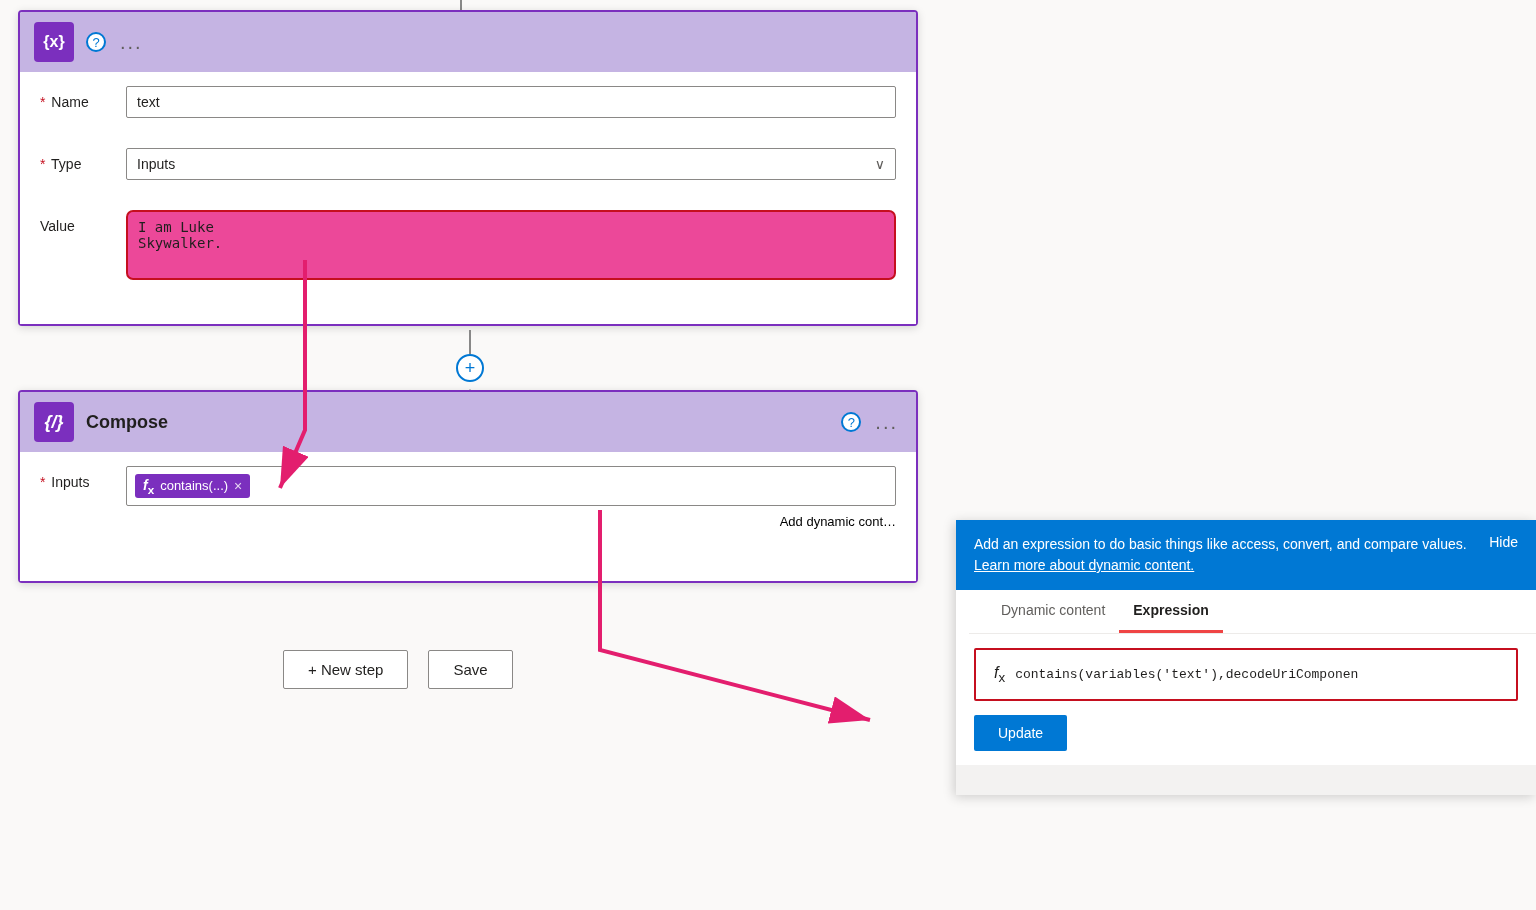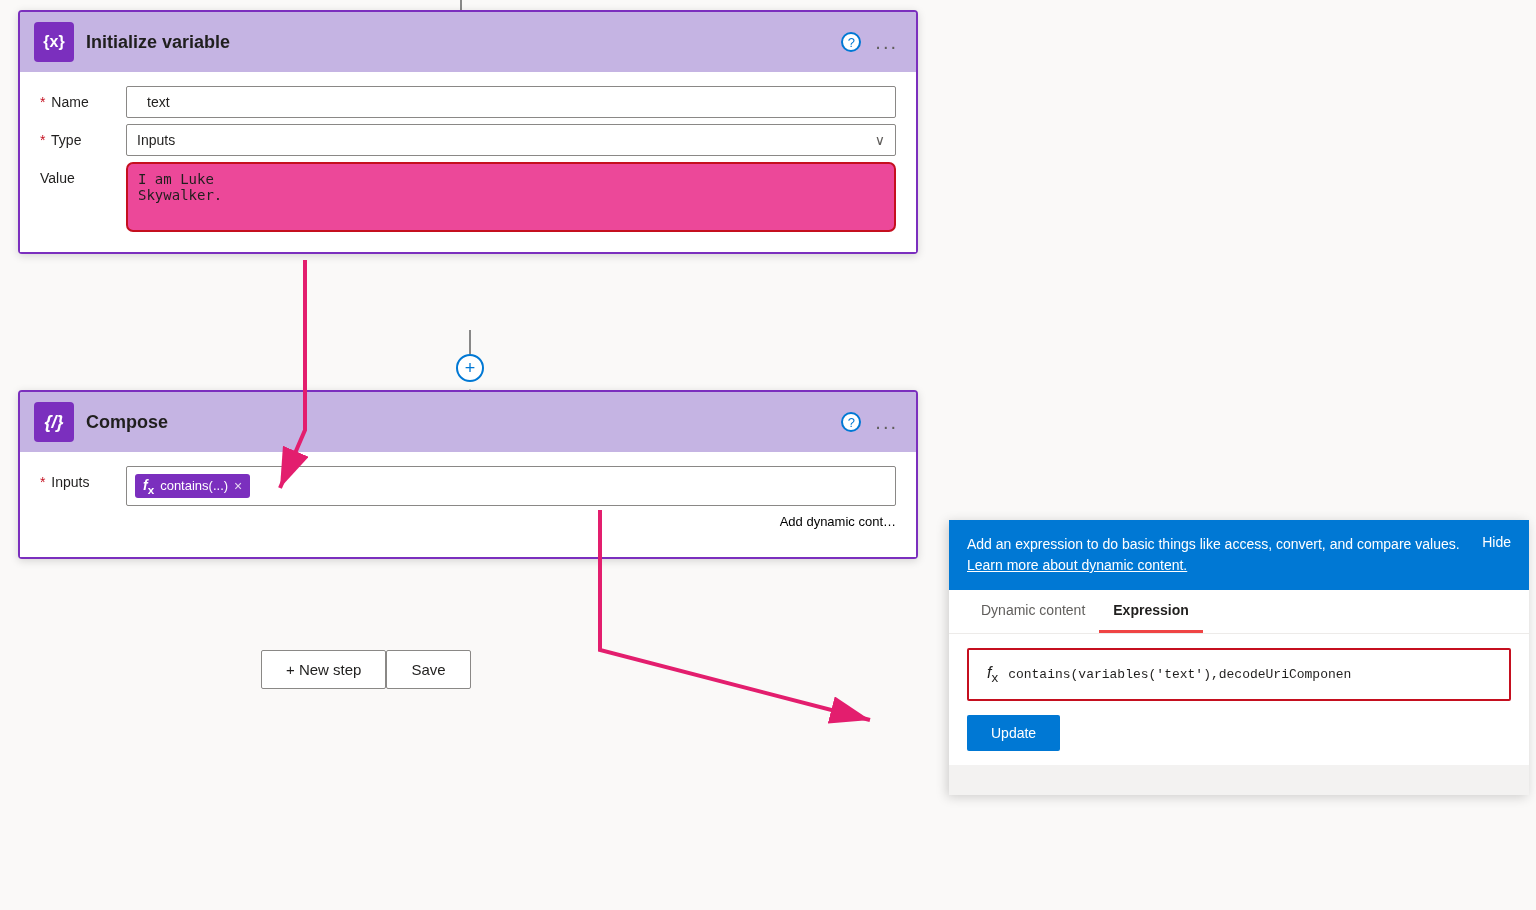--- a/index.html
+++ b/index.html
@@ -88,41 +88,41 @@
     }
 
     .card-body {
       padding: 14px 20px;
       background: white;
     }
 
     .field-row {
       display: flex;
       align-items: flex-start;
-      margin-bottom: 6px;
+      margin-bottom: 30px;
       gap: 16px;
     }
 
     .field-label {
       font-size: 14px;
       color: #201f1e;
       min-width: 70px;
       padding-top: 8px;
     }
 
     .required-star {
       color: #c50f1f;
       margin-right: 2px;
     }
 
     .field-input {
       flex: 1;
       border: 1px solid #8a8886;
       border-radius: 2px;
-      padding: 7px 20px;
+      padding: 7px 10px;
       font-size: 14px;
       color: #201f1e;
       outline: none;
     }
 
     .field-select {
       flex: 1;
       border: 1px solid #8a8886;
       border-radius: 2px;
       padding: 7px 10px;
@@ -211,39 +211,40 @@
       cursor: pointer;
       text-decoration: none;
       display: flex;
       justify-content: flex-end;
       padding: 4px 0;
     }
 
     
     .bottom-btns {
       position: absolute;
-      left: 261px;
+      left: 283px;
       top: 650px;
       display: flex;
+      gap: 20px;
     }
 
     .btn-outline {
       border: 1px solid #8a8886;
       background: white;
       padding: 10px 24px;
       font-size: 15px;
       color: #201f1e;
       cursor: pointer;
       border-radius: 2px;
     }
 
     
     .expr-panel {
       position: absolute;
-      right: 7px;
+      right: 0;
       top: 520px;
       width: 580px;
       background: white;
       box-shadow: -2px 2px 12px rgba(0,0,0,0.18);
       border-radius: 2px;
     }
 
     .expr-panel-header {
       background: #0078d4;
       color: white;
@@ -267,20 +268,21 @@
       cursor: pointer;
       font-size: 14px;
       padding: 0;
       white-space: nowrap;
     }
 
     .expr-tabs {
       display: flex;
       border-bottom: 1px solid #edebe9;
       padding: 0 18px;
+      margin-left: 13px;
     }
 
     .expr-tab {
       padding: 12px 14px;
       font-size: 14px;
       color: #605e5c;
       cursor: pointer;
       border-bottom: 3px solid transparent;
     }
 
@@ -390,21 +392,20 @@
   <div class="top-connector">
     <div style="width:2px;height:10px;background:#888;"></div>
     <div style="color:#888;font-size:18px;line-height:1;">↓</div>
   </div>
 
   <div class="card init-card">
     <div class="card-header" style="background:#c5b4e3;">
       <div class="card-icon" style="background:#7B2FBE;">
         <span style="font-size:17px;font-weight:700;"><span style="font-weight:700;font-size:16px;">{x}</span></span>
       </div>
-      <span class="card-title">Initialize variable</span>
       <div class="card-actions">
         <div class="info-circle">?</div>
         <button class="icon-btn ellipsis-btn">...</button>
       </div>
     </div>
     <div class="card-body">
 
       <div class="field-row">
         <div class="field-label">
           <span class="required-star">*</span>

